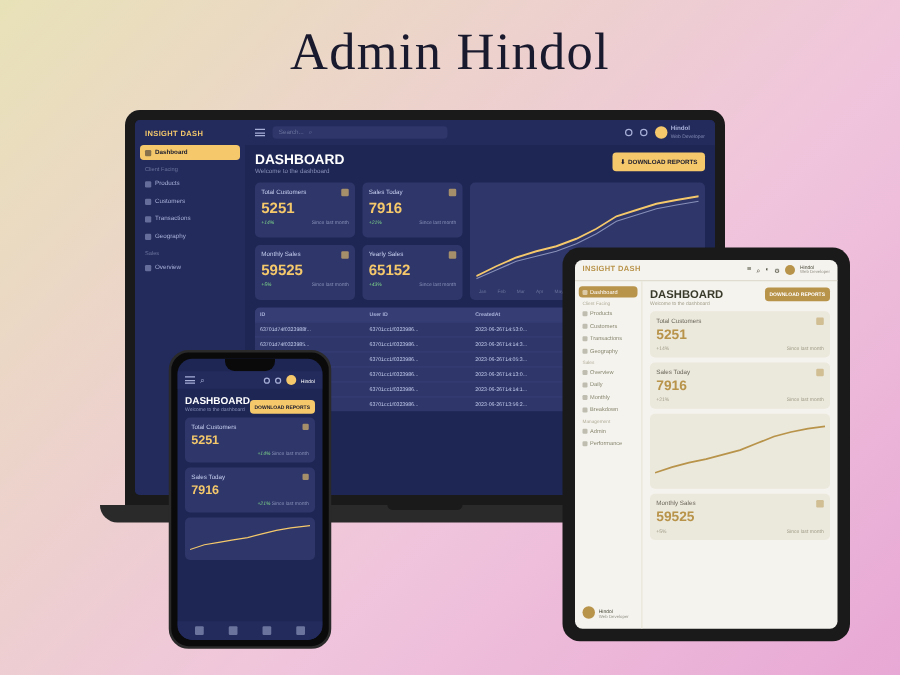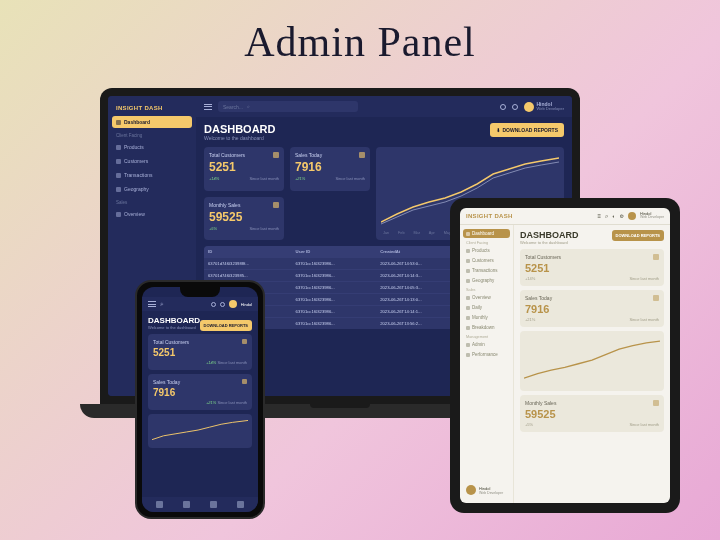--- a/index.html
+++ b/index.html
@@ -98,21 +98,21 @@
 .tab-card { background: #ebe8dc; border-radius: 4px; padding: 5px; margin-bottom: 4px; }
 .tab-card-head { display: flex; justify-content: space-between; font-size: 5px; color: #6a6758; }
 .tab-card-ic { width: 6px; height: 6px; background: #b8934a; border-radius: 1px; opacity: 0.5; }
 .tab-card-val { font-size: 11px; font-weight: 700; color: #b8934a; margin: 2px 0; }
 .tab-card-sub { font-size: 4px; color: #a09d88; display: flex; justify-content: space-between; }
 .tab-chart-card { background: #ebe8dc; border-radius: 4px; padding: 4px; height: 60px; margin-bottom: 4px; }
 </style>
 </head>
 <body>
 
-<div class="hero-title">Admin Panel</div>
+<div class="hero-title">Admin Hindol</div>
 
 <div class="laptop">
   <div class="laptop-screen">
     <div class="laptop-inner">
       <div class="dash-wrap">
 
         <div class="sidebar">
           <div class="brand">INSIGHT DASH</div>
           <div class="nav-item active">
               <span class="nav-icon"></span>
@@ -221,20 +221,31 @@
                 <div class="stat-head">
                     <span>Monthly Sales</span>
                     <span class="stat-ic"></span>
                   </div>
                 <div class="stat-val">59525</div>
                 <div class="stat-sub">
                     <span class="stat-delta">+5%</span>
                     <span>Since last month</span>
                   </div>
               </div>
+              <div class="stat-card">
+                <div class="stat-head">
+                    <span>Yearly Sales</span>
+                    <span class="stat-ic"></span>
+                  </div>
+                <div class="stat-val">65152</div>
+                <div class="stat-sub">
+                    <span class="stat-delta">+43%</span>
+                    <span>Since last month</span>
+                  </div>
+              </div>
             </div>
 
             <div class="table-wrap">
               <table class="tbl">
                 <thead>
                     <tr>
                   <th>ID</th>
                   <th>User ID</th>
                   <th>CreatedAt</th>
                   <th># of Prod...</th>

